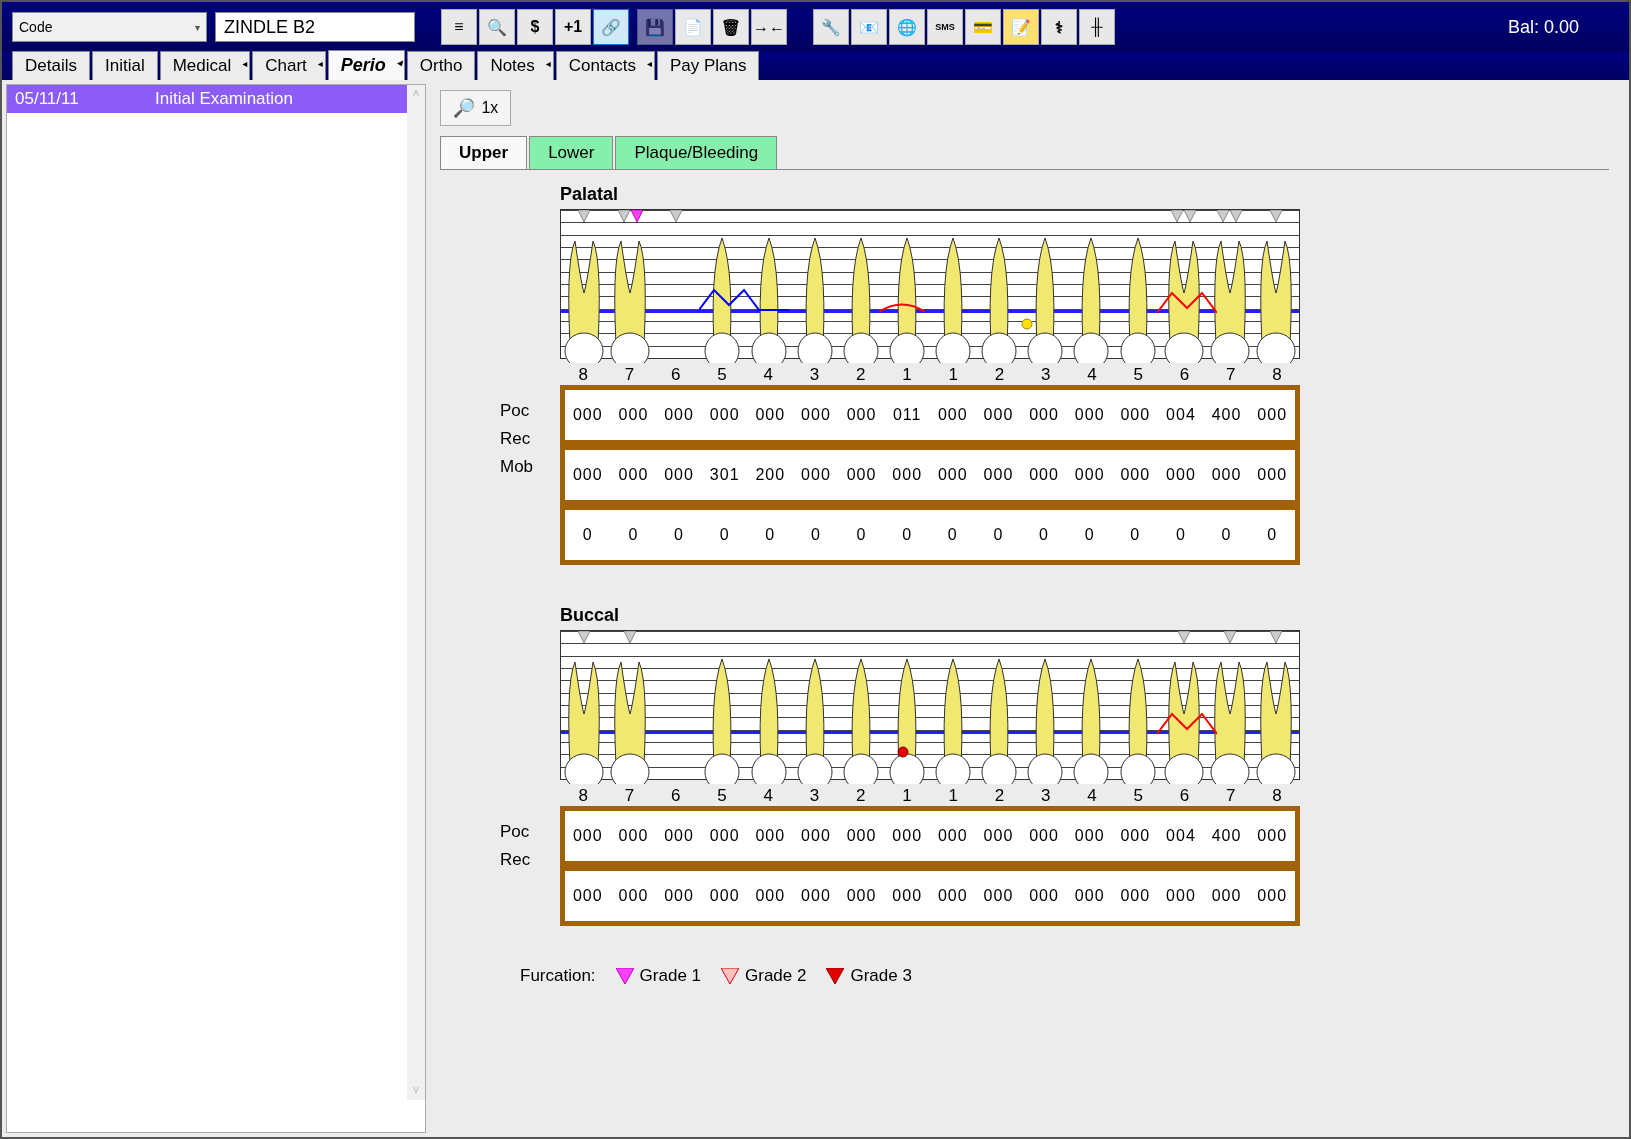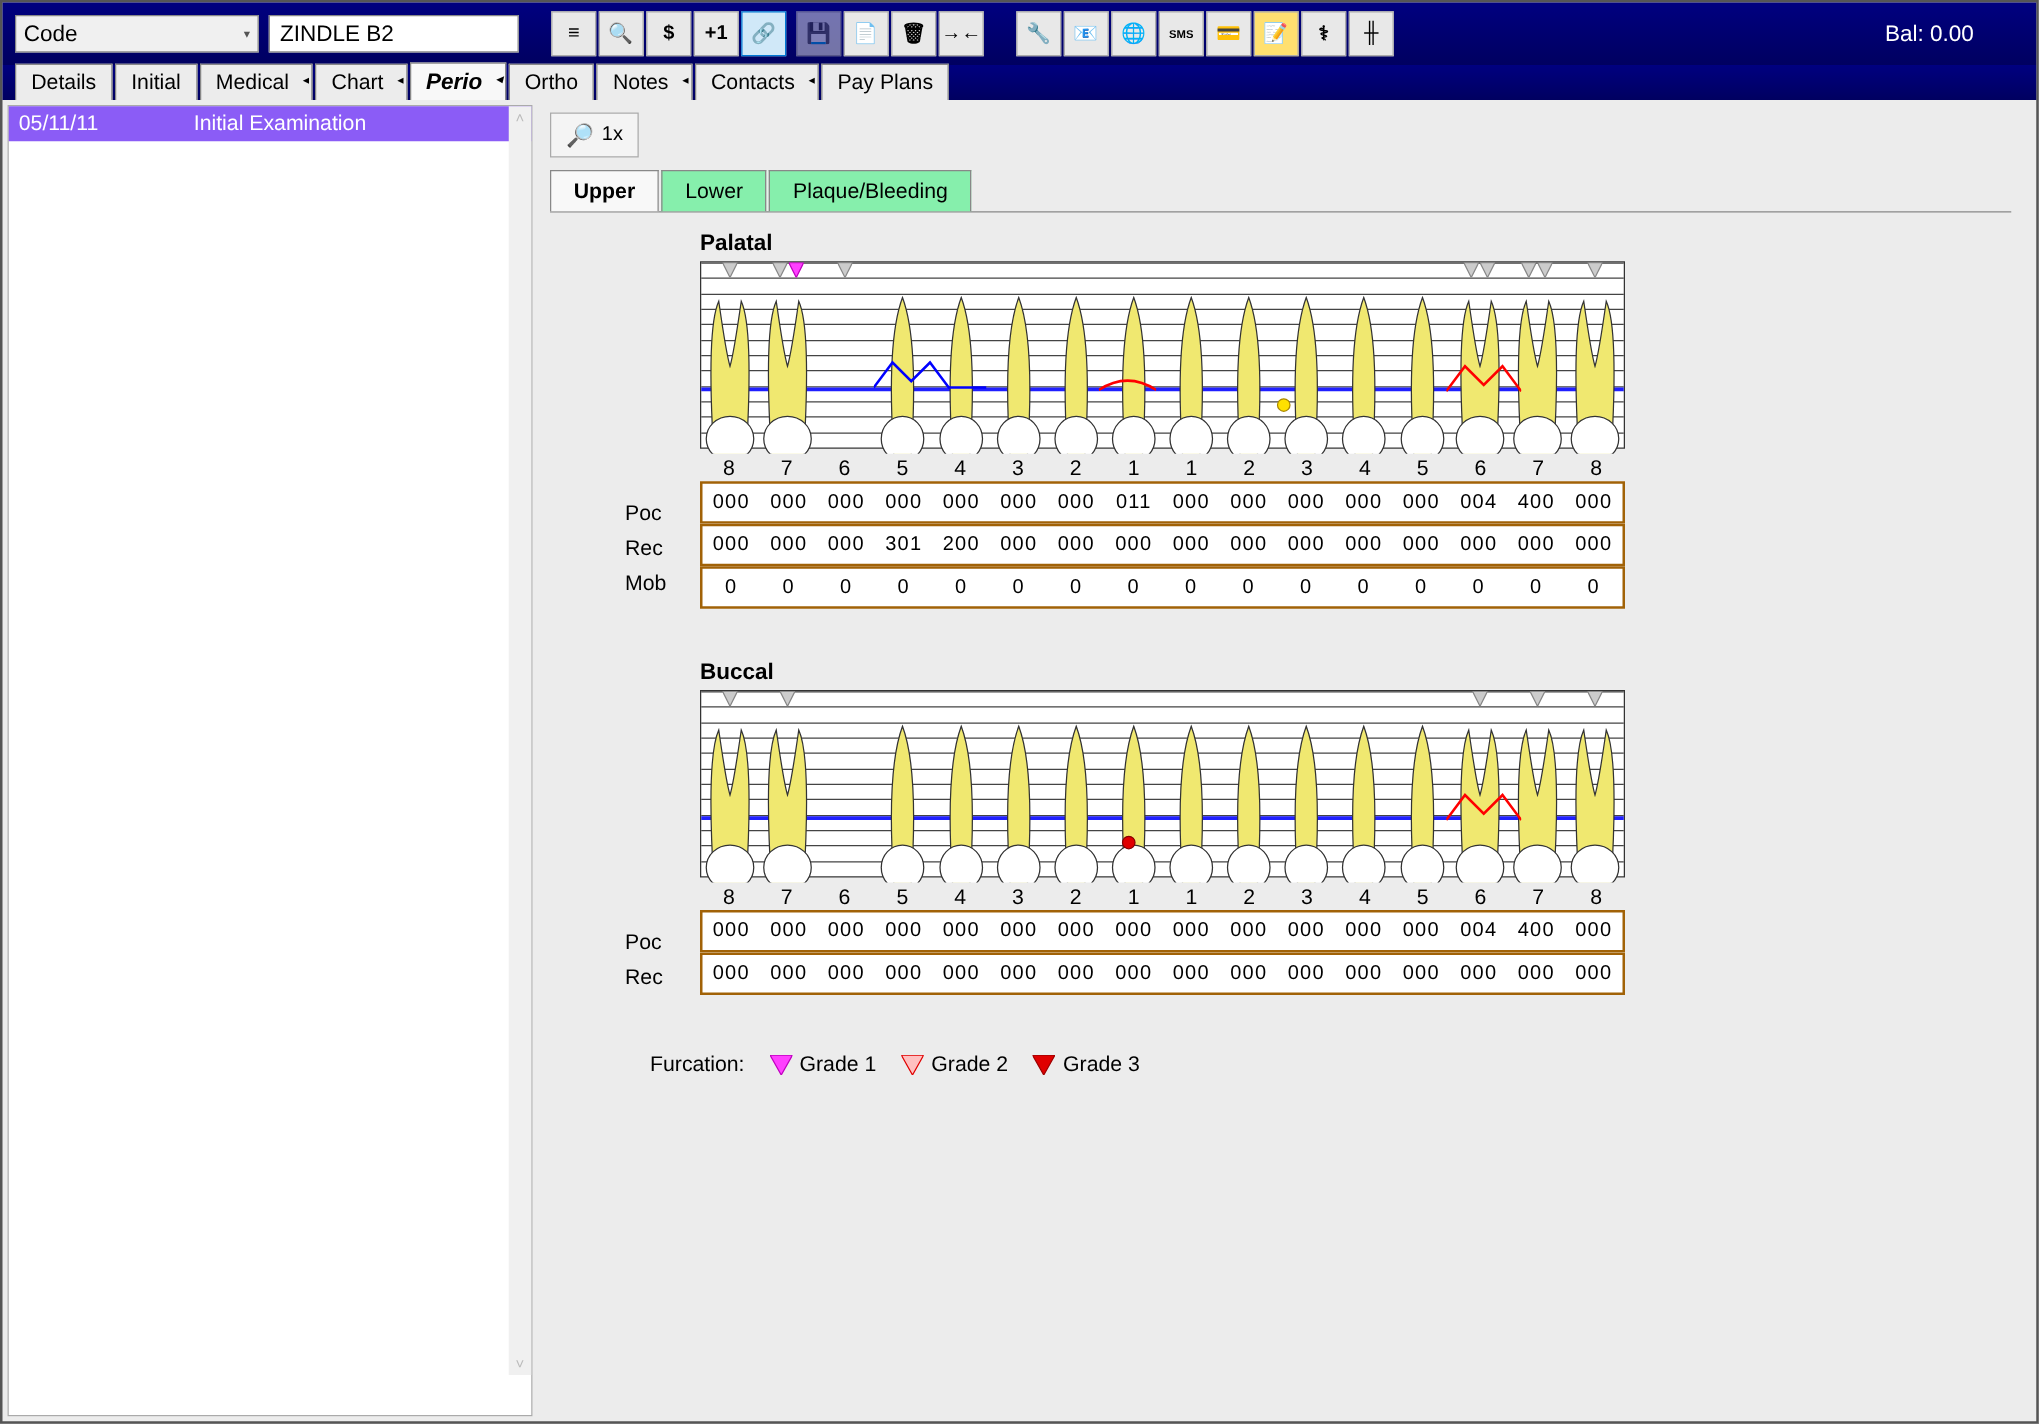--- a/index.html
+++ b/index.html
@@ -1,21 +1,21 @@
 <!DOCTYPE html>
 <html><head>
 <meta charset="utf-8">
 <style>
   * { box-sizing: border-box; margin: 0; padding: 0; }
   body { font-family: Arial, sans-serif; font-size: 14px; background: #000; overflow: hidden; }
   .app { width: 1631px; height: 1139px; background: #ececec; position: relative; border: 2px solid #555; }
   
   
   .top-toolbar { height: 50px; background: linear-gradient(to bottom, #000080, #000060); display: flex; align-items: center; padding: 6px 10px; gap: 8px; }
-  .code-dropdown { width: 195px; height: 30px; background: #f0f0f0; border: 1px solid #888; font-size: 18px; padding: 2px 6px; display: flex; align-items: center; justify-content: space-between; }
+  .code-dropdown { width: 195px; height: 30px; background: #f0f0f0; border: 1px solid #888; font-size: 14px; padding: 2px 6px; display: flex; align-items: center; justify-content: space-between; }
   .code-dropdown::after { content: '▾'; font-size: 10px; color: #555; }
   .patient-input { width: 200px; height: 30px; background: white; border: 1px solid #888; font-size: 18px; padding: 2px 8px; }
   .toolbar-gap { width: 10px; }
   .tbtn { width: 36px; height: 36px; background: #e8e8e8; border: 1px solid #aaa; display: inline-flex; align-items: center; justify-content: center; font-size: 16px; font-weight: bold; cursor: pointer; }
   .tbtn.active { background: #d0e8f8; border: 1px solid #0078d4; }
   .tbtn-group { display: flex; gap: 2px; }
   .balance { color: white; font-size: 18px; margin-left: auto; padding-right: 40px; }
   
   
   .tabs-row { height: 28px; background: linear-gradient(to bottom, #000080, #000060); display: flex; align-items: flex-end; padding-left: 10px; text-align: center; }
@@ -50,21 +50,21 @@
   .hlines { position: absolute; inset: 0; display: flex; flex-direction: column; }
   .hline { flex: 1; border-top: 1px solid #444; }
   .gumline { position: absolute; left: 0; right: 0; top: 100px; height: 3px; background: #2020ff; }
   .teeth-row { position: absolute; bottom: -5px; left: 0; right: 0; display: flex; height: 140px; }
   .tooth-slot { flex: 1; position: relative; display: flex; align-items: flex-end; justify-content: center; }
   .tooth-slot.gap { opacity: 0; }
   .tooth-svg { width: 42px; height: 130px; }
   
   .tooth-nums { display: flex; width: 740px; margin-top: 6px; }
   .tnum { flex: 1; text-align: center; font-size: 17px; }
-  .data-row { width: 740px; border: 2px solid #a16207; display: flex; font-family: Arial; font-size: 16px; padding: 6px 0; background: white;}
+  .data-row { width: 740px; border: 5px solid #a16207; display: flex; font-family: Arial; font-size: 16px; padding: 16px 0; background: white;}
   .dcell { flex: 1; text-align: center; letter-spacing: 1px; }
   
   .furc-markers { position: absolute; top: -2px; left: 0; right: 0; display: flex; height: 16px; }
   .furc-slot { flex: 1; display: flex; justify-content: center; align-items: center; gap: 1px;}
   
   .legend { margin-top: 40px; margin-left: 80px; font-size: 17px; display: flex; align-items: center; gap: 20px;}
   .legend-item { display: inline-flex; align-items: center; gap: 6px; }
 </style>
 </head>
 <body>

